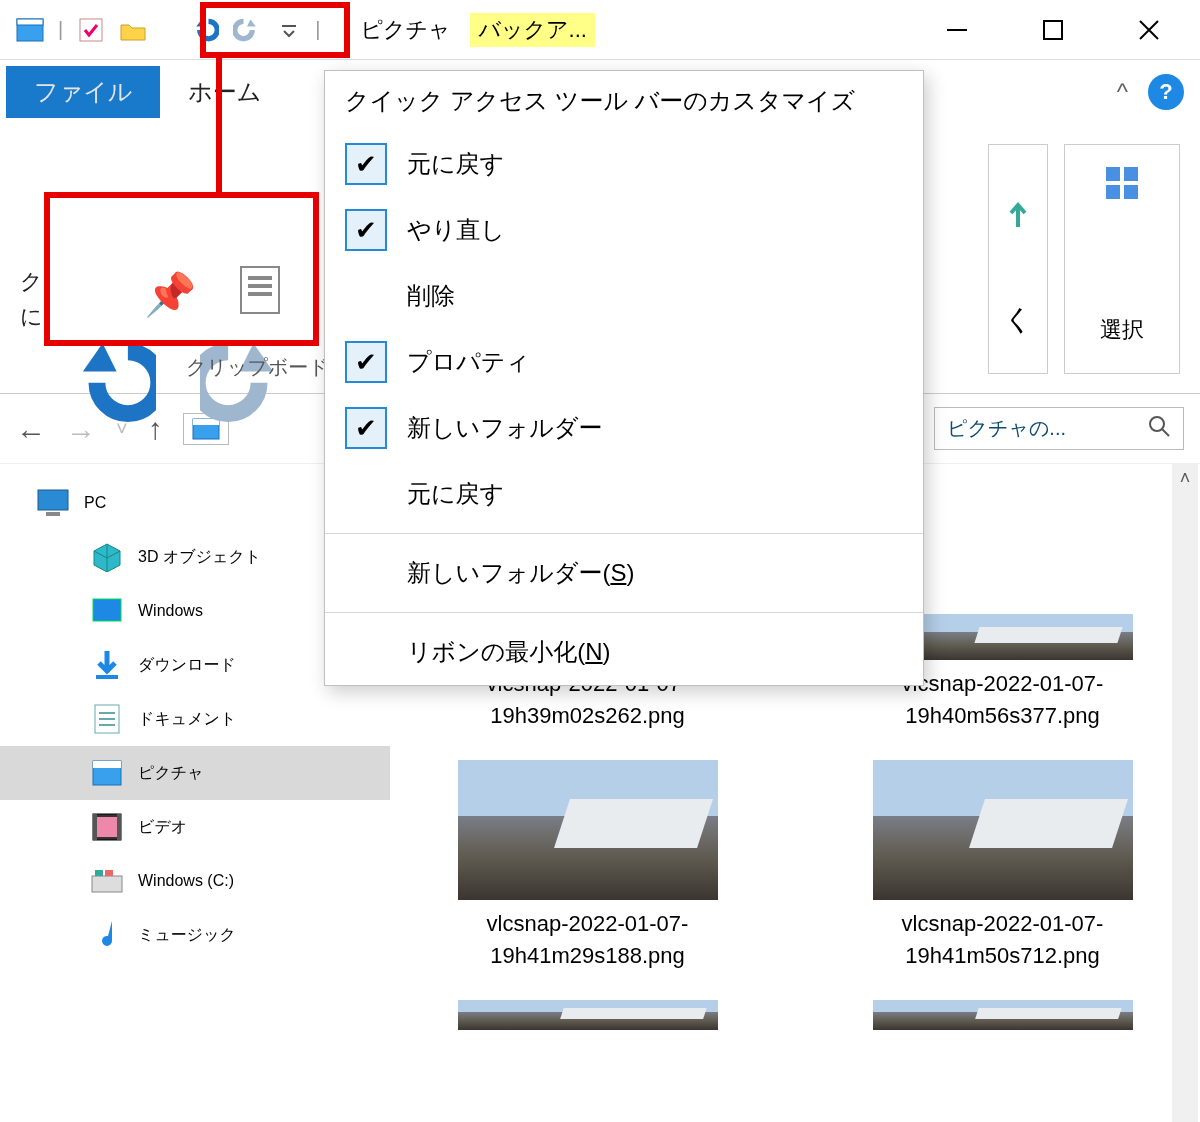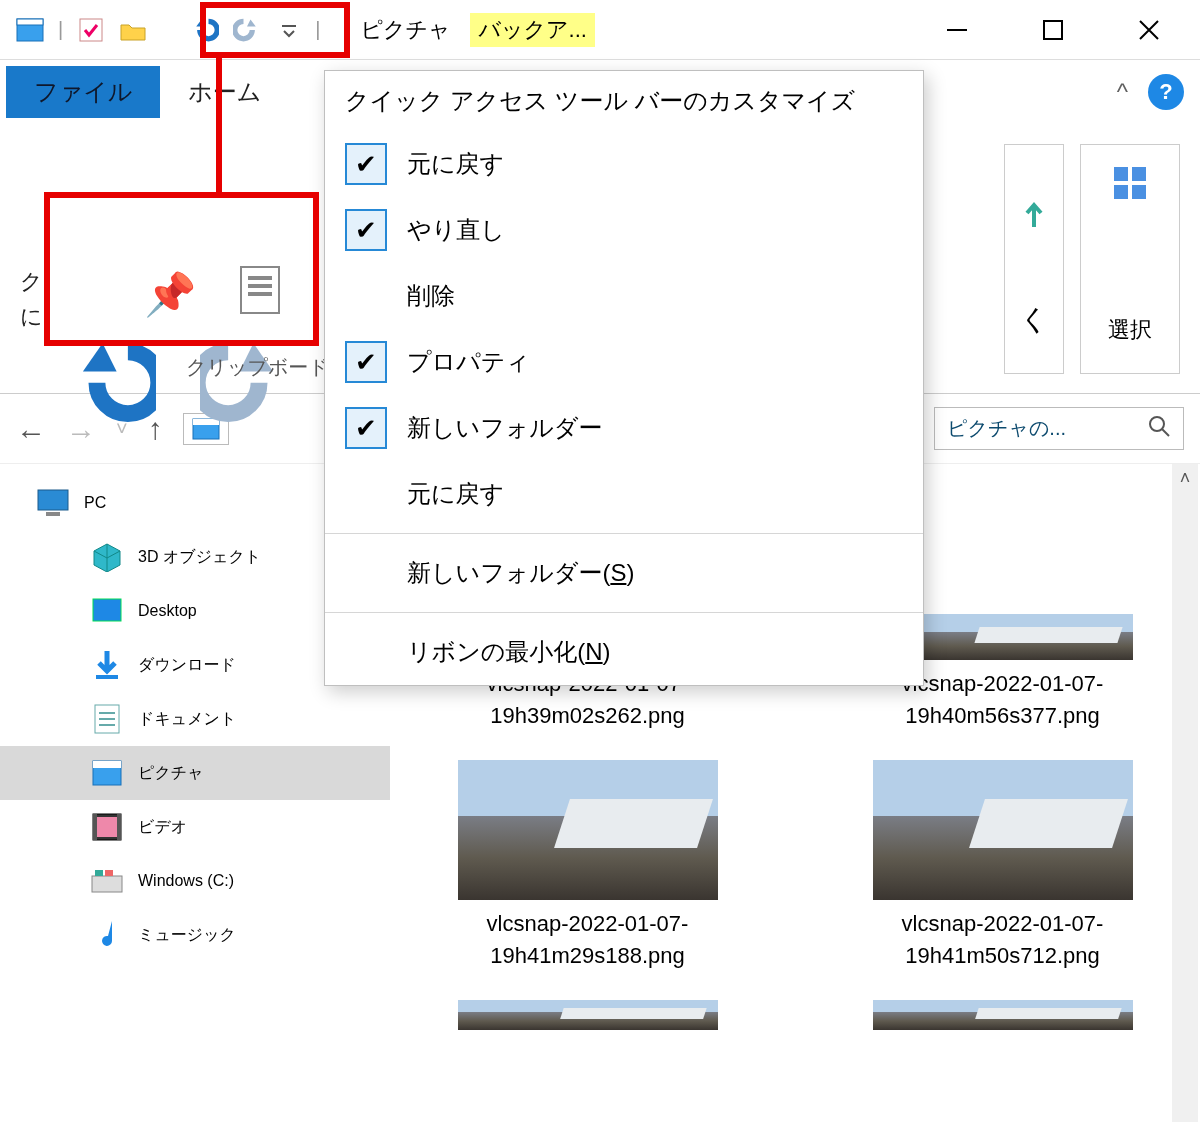--- a/index.html
+++ b/index.html
@@ -75,21 +75,21 @@
       align-items: center;
       height: 64px;
       padding-left: 6px;
     }
     .ribbon-tab {
       padding: 10px 28px;
       font-size: 24px;
     }
     .ribbon-tab.file {
       background: #1979ca;
-      color: #0f172a;
+      color: #e5e5e5;
     }
     .ribbon-tab.home {
       color: #222;
     }
     .ribbon-right {
       margin-left: auto;
       display: flex;
       align-items: center;
       gap: 20px;
       padding-right: 16px;
@@ -137,21 +137,21 @@
       display: flex; gap: 44px;
     }
     .ribbon-group-right {
       position: absolute;
       right: 20px; top: 20px;
       display: flex;
       gap: 16px;
     }
     .rb-box {
       border: 1px solid #ccc;
-      width: 100px;
+      width: 116px;
       height: 230px;
       display: flex;
       flex-direction: column;
       align-items: center;
       justify-content: center;
       gap: 20px;
       padding-top: 18px;
     }
     .rb-box .lbl {
       font-size: 22px;
@@ -475,21 +475,21 @@
           </svg>
         </span>
       <span>3D オブジェクト</span>
     </div>
     <div class="tree-item indent">
       <span class="tree-icon">
           <svg width="30" height="26">
             <rect x="1" y="1" width="28" height="22" fill="#1e88e5" stroke="#0d5"></rect>
           </svg>
         </span>
-      <span>Desktop</span>
+      <span>Windows</span>
     </div>
     <div class="tree-item indent">
       <span class="tree-icon">
           <svg width="30" height="32">
             <path d="M15 2 V22 M7 14 l8 8 l8 -8" stroke="#1e88e5" stroke-width="5" fill="none"></path>
             <rect x="4" y="26" width="22" height="4" fill="#1e88e5"></rect>
           </svg>
         </span>
       <span>ダウンロード</span>
     </div>

